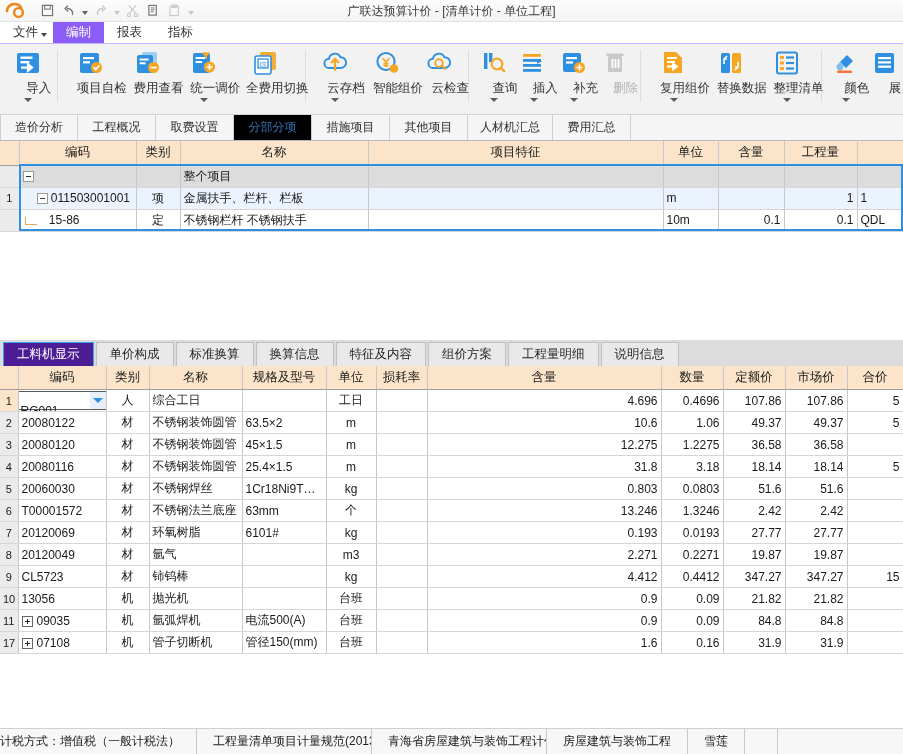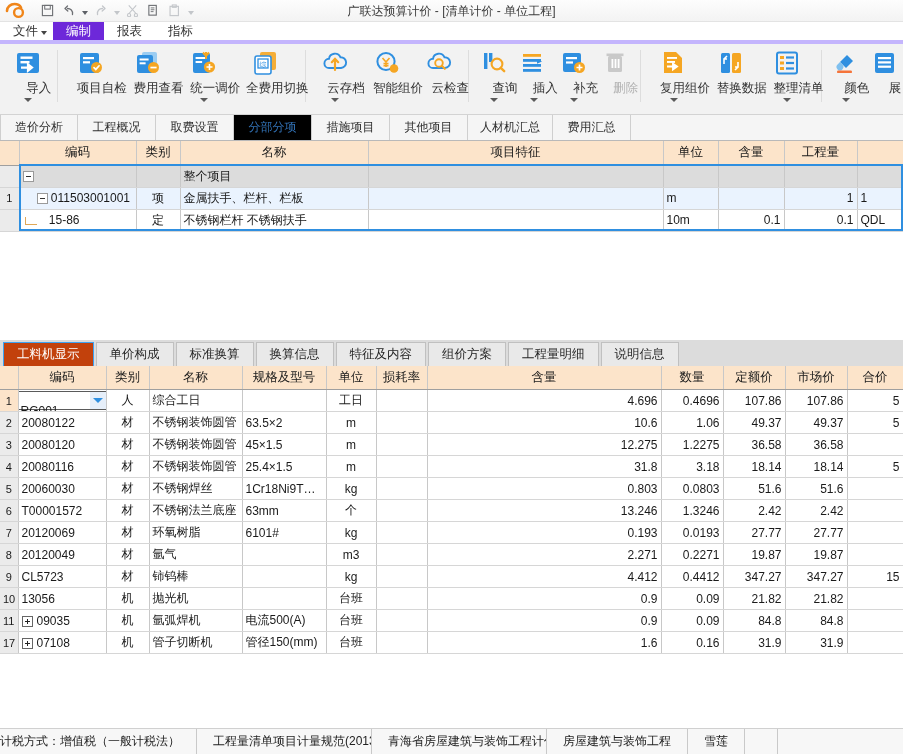--- a/index.html
+++ b/index.html
@@ -48,27 +48,27 @@
     position: absolute; left: 0; right: 0; top: 0; height: 22px;
     line-height: 22px; text-align: center;
     font-size: 12px; color: #3a3a3a;
     pointer-events: none;
   }
 
   
   .menubar {
     height: 22px; background: #ffffff;
     display: flex; align-items: stretch;
-    border-bottom: 4px solid #c4b5fd;
+    border-bottom: 1px solid #c4b5fd;
   }
   .menu-item {
     padding: 0 13px; font-size: 12.5px; color: #333;
     display: flex; align-items: center; justify-content: center;
   }
-  .menu-item.active { background: #6d28d9; color: #fff; }
+  .menu-item.active { background: #8b5cf6; color: #fff; }
   .menu-file { padding-right: 6px; }
   .menu-file .tri {
     margin-left: 3px;
     width: 0; height: 0;
     border-left: 3px solid transparent;
     border-right: 3px solid transparent;
     border-top: 4px solid #444;
     position: relative; top: 2px;
   }
 
@@ -182,21 +182,21 @@
   .pt {
     padding: 0 13px;
     display: flex; align-items: center; justify-content: center;
     font-size: 12.5px; color: #1f1f1f;
     background: #e9e9e9;
     border: 1px solid #c0c0c0;
     border-bottom: none;
     margin-right: 2px;
     margin-top: 2px;
   }
-  .pt.sel { background: #c2410c; color: #ffffff; border-color: #3da2f2; }
+  .pt.sel { background: #4c1d95; color: #ffffff; border-color: #3da2f2; }
   .pt-fill { flex: 1; }
 
   .lower-wrap { background: #fff; }
   .lower-wrap table { width: 903px; }
   .lower-wrap td.c-num { text-align: right; }
   .lower-wrap td.c-ctr { text-align: center; }
   .lower-wrap tr.sel td.rowhdr { background: #fce4ca; }
   .combo {
     display: flex; align-items: center;
     height: 19px; border: 1px solid #5a5a5a; background: #fff;

